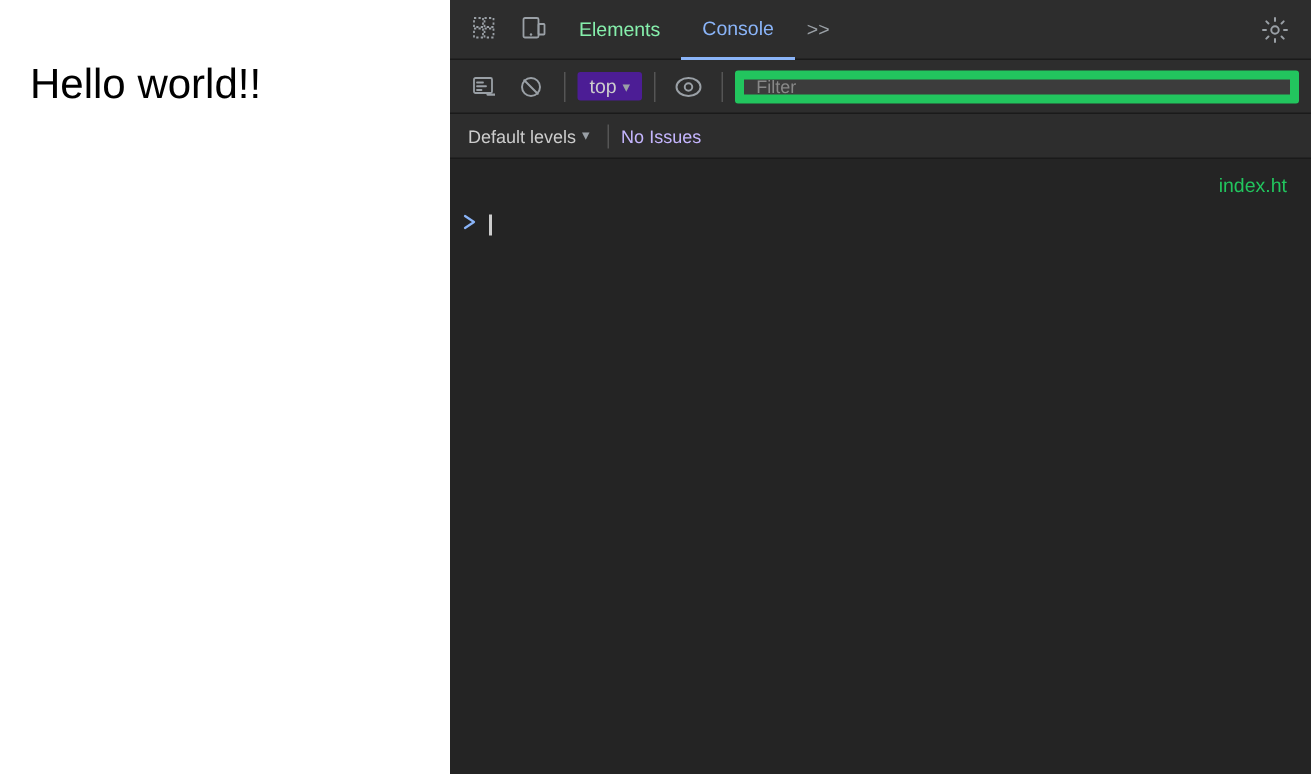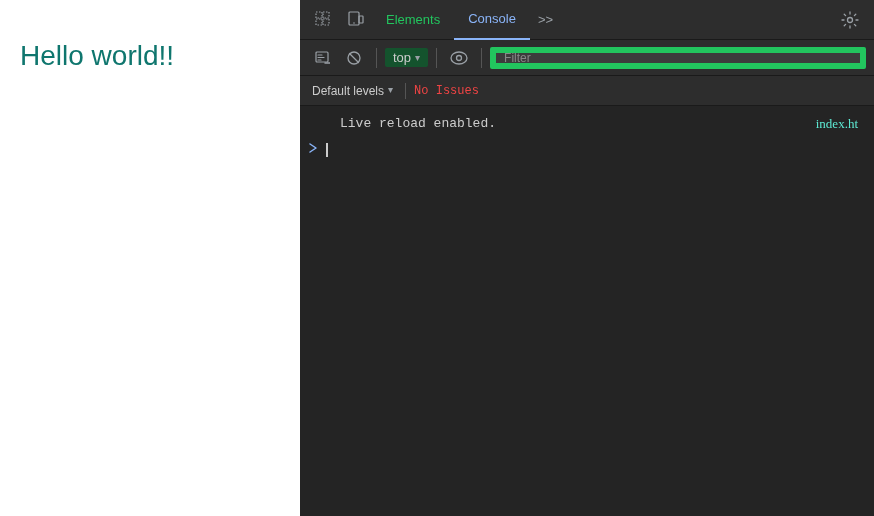--- a/index.html
+++ b/index.html
@@ -18,21 +18,21 @@
       width: 300px;
       height: 516px;
       background: #fff;
       flex-shrink: 0;
       padding: 40px 20px;
     }
 
     #page-heading {
       font-size: 28px;
       font-weight: normal;
-      color: #0f766e;
+      color: #000000;
     }
 
     
     #devtools {
       flex: 1;
       height: 516px;
       background: #242424;
       display: flex;
       flex-direction: column;
       color: #ccc;
@@ -60,21 +60,21 @@
       font-size: 16px;
       cursor: pointer;
     }
 
     .devtools-tab {
       padding: 0 14px;
       height: 40px;
       display: flex;
       align-items: center;
       font-size: 13px;
-      color: #22c55e;
+      color: #86efac;
       cursor: pointer;
       font-family: sans-serif;
       position: relative;
     }
 
     .devtools-tab.active {
       color: #8ab4f8;
       border-bottom: 2px solid #8ab4f8;
       text-align: right;
     }
@@ -125,21 +125,21 @@
       height: 20px;
       background: #555;
       margin: 0 4px;
     }
 
     .toolbar-context {
       display: flex;
       align-items: center;
       gap: 4px;
       padding: 2px 8px;
-      background: #14532d;
+      background: #4c1d95;
       border: none;
       color: #ccc;
       font-size: 13px;
       font-family: sans-serif;
       cursor: pointer;
       border-radius: 2px;
     }
 
     .toolbar-context .arrow {
       font-size: 10px;
@@ -203,23 +203,23 @@
       color: #9aa0a6;
     }
 
     .levels-separator {
       width: 1px;
       height: 16px;
       background: #555;
     }
 
     .no-issues {
-      color: #ef4444;
+      color: #c4b5fd;
       font-size: 12px;
-      font-family: Liberation Mono, monospace;
+      font-family: Liberation Sans, sans-serif;
     }
 
     
     #console-output {
       flex: 1;
       background: #242424;
       overflow-y: auto;
       padding: 4px 0;
     }
 
@@ -232,24 +232,24 @@
       line-height: 1.5;
       font-family: 'Consolas', 'Courier New', monospace;
       position: relative;
     }
 
     .console-message-text {
       flex: 1;
     }
 
     .console-link {
-      color: #5eead4;
+      color: #22c55e;
       text-decoration: none;
       font-size: 13px;
-      font-family: Liberation Serif, serif;
+      font-family: Liberation Sans, sans-serif;
       margin-left: auto;
       padding-right: 8px;
     }
 
     
     #console-input-line {
       display: flex;
       align-items: center;
       padding: 4px 8px;
       background: #242424;
@@ -372,21 +372,20 @@
       <span>Default levels</span>
       <span class="arrow">▾</span>
     </button>
     <div class="levels-separator"></div>
     <span class="no-issues">No Issues</span>
   </div>
 
   <div id="console-output">
 
     <div class="console-message">
-      <span class="console-message-text">Live reload enabled.</span>
       <a class="console-link" href="#">index.ht</a>
     </div>
 
     <div id="console-input-line">
       <span class="console-prompt">
         <svg width="10" height="12" viewBox="0 0 10 12" fill="none">
           <polyline points="2,2 8,6 2,10" stroke="#8ab4f8" stroke-width="1.5" fill="none" stroke-linejoin="round" stroke-linecap="round"></polyline>
         </svg>
       </span>
       <span id="console-cursor"></span>

